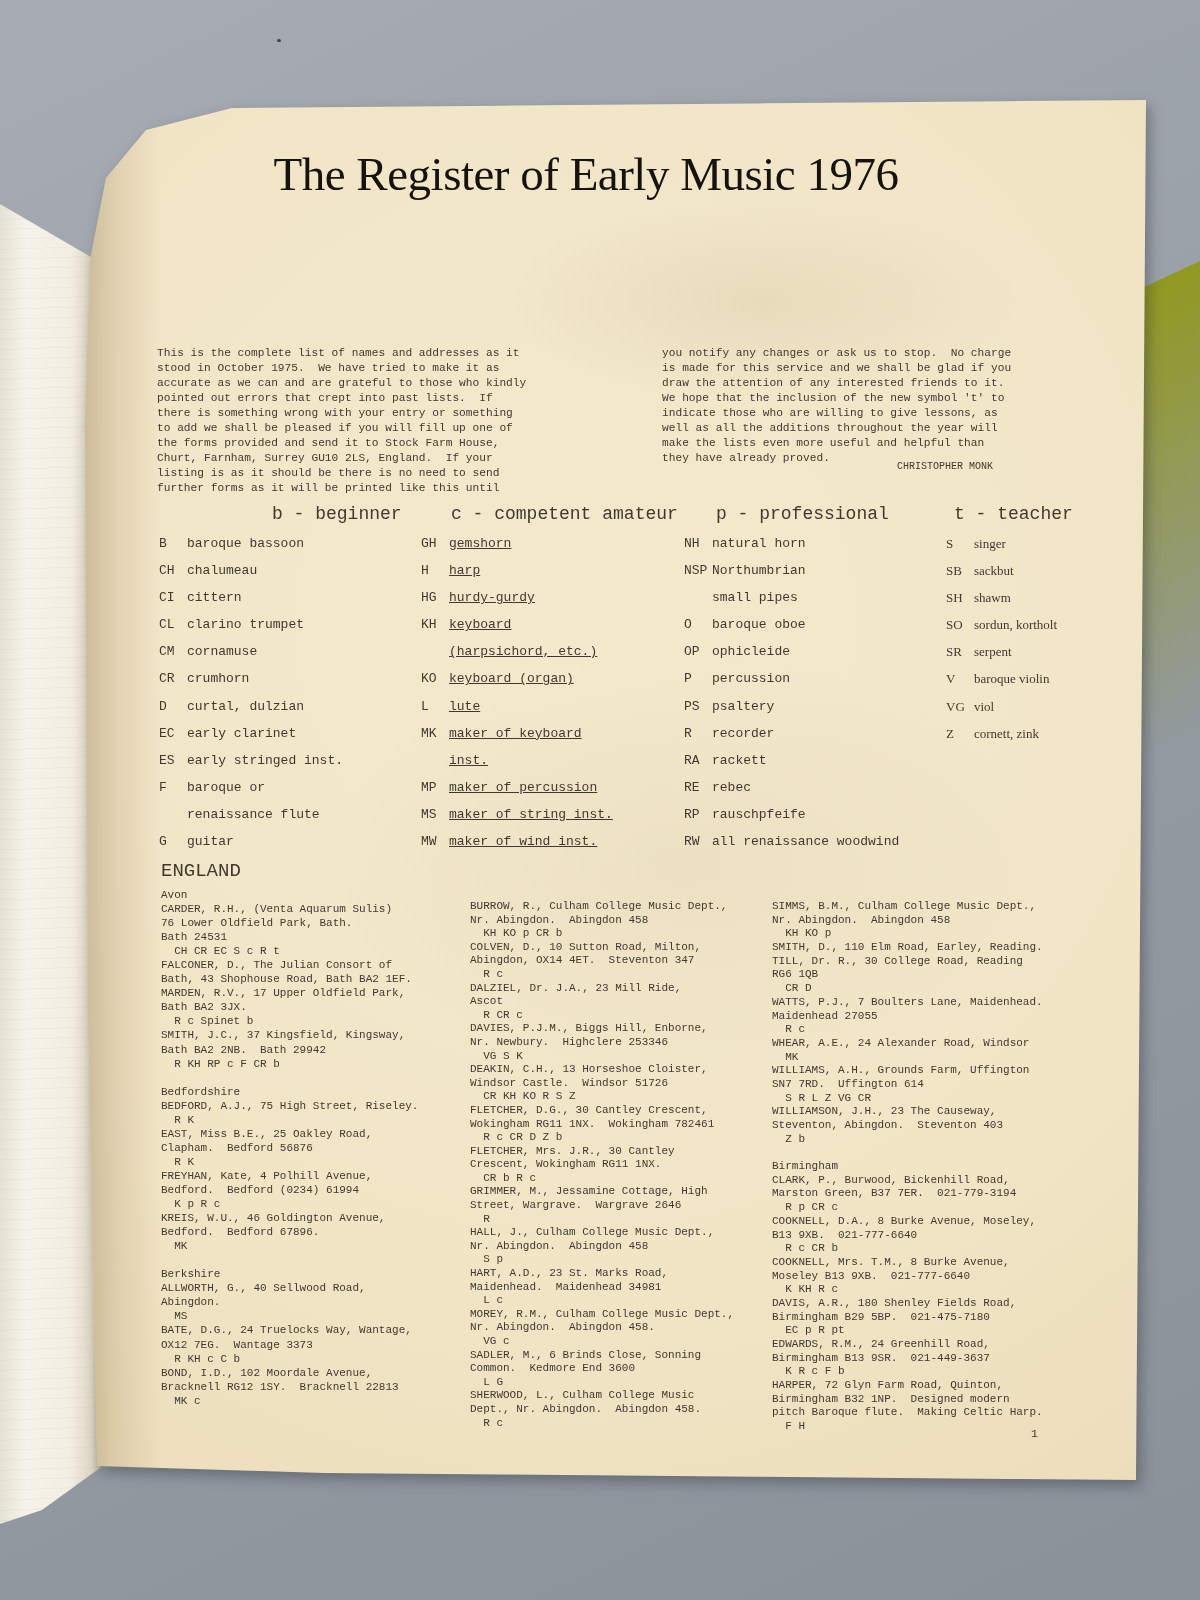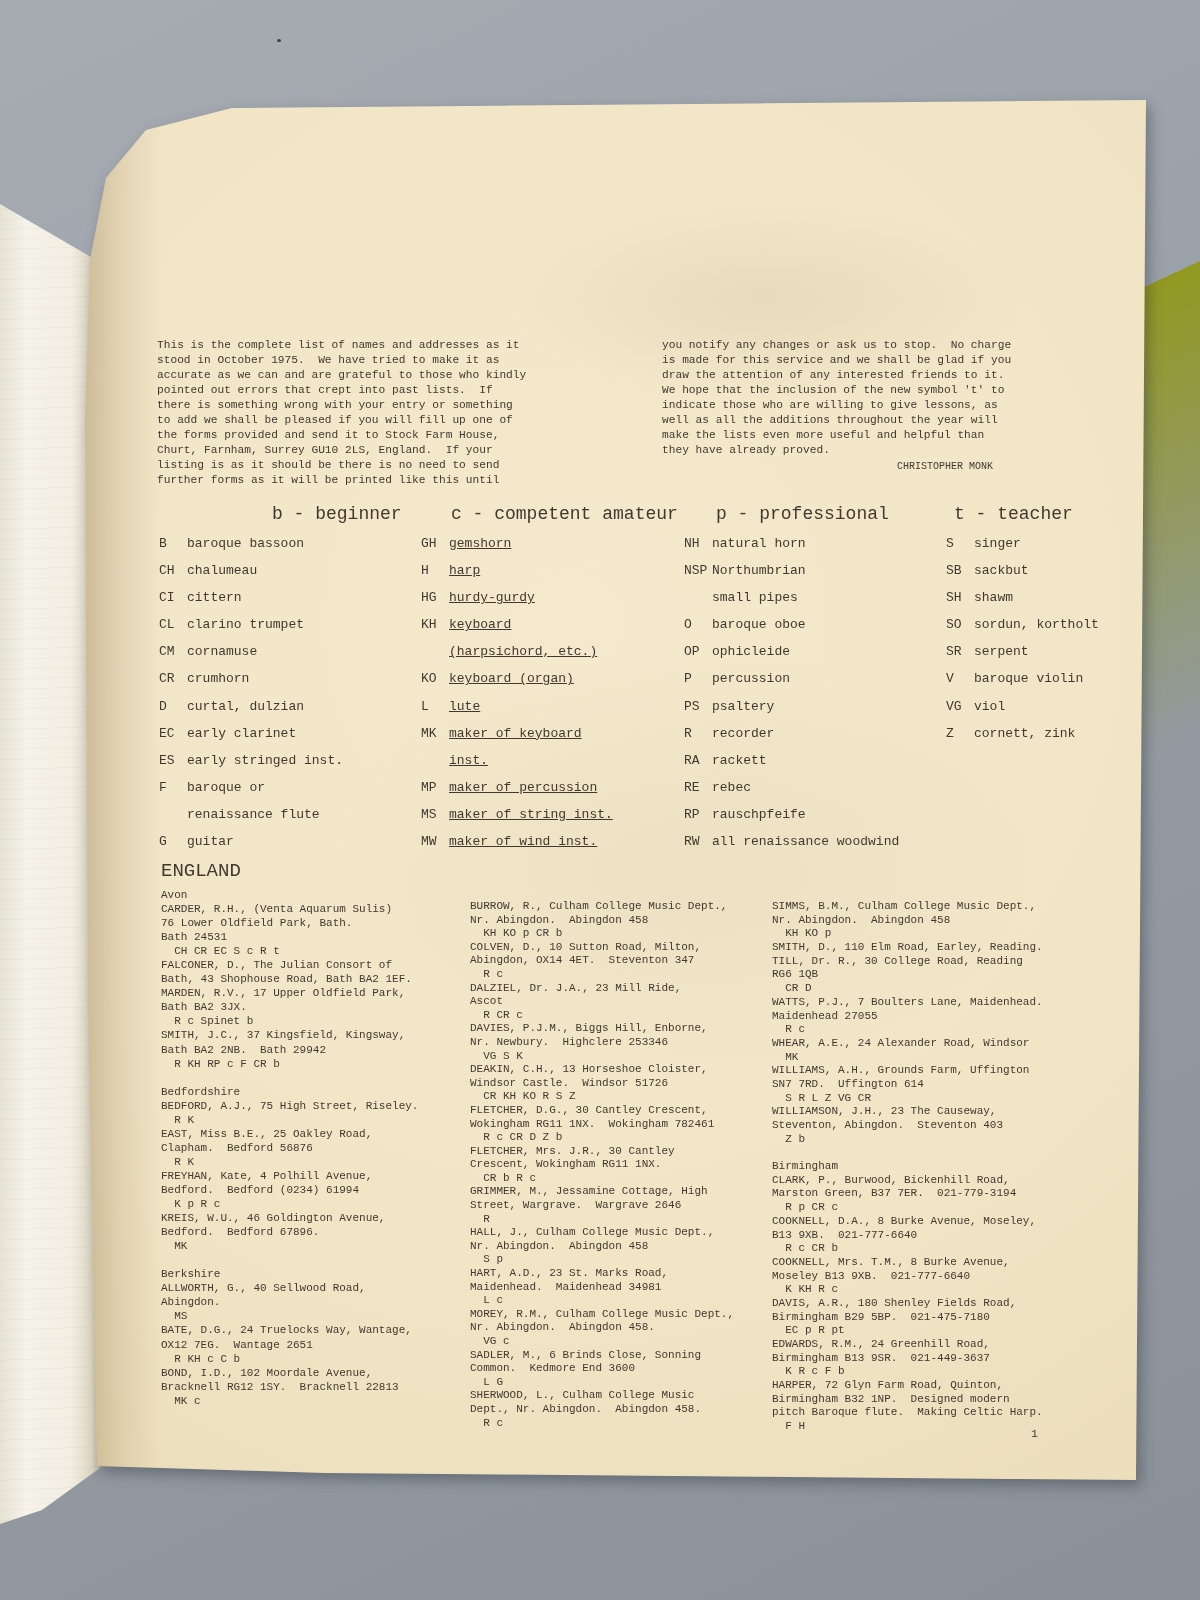--- a/index.html
+++ b/index.html
@@ -25,30 +25,30 @@
     background:radial-gradient(ellipse at center,rgba(135,115,75,.10),rgba(135,115,75,0) 70%);}
   .ghost.g2{left:250px;top:560px;width:700px;height:420px;
     background:radial-gradient(ellipse at center,rgba(135,115,75,.06),rgba(135,115,75,0) 72%);}
   .speck{position:absolute;left:277px;top:39px;width:4px;height:3px;border-radius:50%;background:#3c3f44;}
 
   
   .content{position:absolute;inset:0;color:#403930;}
   .title{position:absolute;left:0;top:147px;width:1172px;text-align:center;
     font-family:"Liberation Serif","DejaVu Serif",serif;font-size:47px;font-weight:500;
     color:#16130e;letter-spacing:-0.5px;white-space:nowrap;}
-  .intro{position:absolute;font-size:11.2px;}
+  .intro{position:absolute;font-size:11.2px;margin-top:8px;}
   .intro .tline{height:15.05px;line-height:15.05px;white-space:pre;}
   .intro-left{left:157px;top:338px;}
   .intro-right{left:662px;top:338px;}
   .signature{position:absolute;left:897px;top:461px;font-size:10px;white-space:pre;}
 
   .legend-header{position:absolute;top:504px;font-size:18px;white-space:pre;}
   .lh1{left:272px;} .lh2{left:451px;} .lh3{left:716px;text-align:right;} .lh4{left:954px;}
   .legend-rows{position:absolute;top:530px;font-size:13px;}
-  .lr1{left:159px;} .lr2{left:421px;text-decoration:underline;} .lr3{left:684px;} .lr4{left:946px;}
+  .lr1{left:159px;} .lr2{left:421px;text-decoration:underline;} .lr3{left:684px;} .lr4{left:946px;font-family:Liberation Serif, serif;}
   .lrow{height:27.1px;line-height:27.1px;white-space:pre;}
   .lcode{display:inline-block;width:28px;white-space:pre;}
   .llabel{white-space:pre;}
 
   .country{position:absolute;left:161px;top:860px;font-size:19px;white-space:pre;}
   .dir{position:absolute;font-size:11px;}
   .dir .tline{height:var(--lh);line-height:var(--lh);white-space:pre;}
   .dir-a{left:161px;top:888px;--lh:14.05px;}
   .dir-b{left:470px;top:900px;--lh:13.6px;}
   .dir-c{left:772px;top:900px;--lh:13.7px;}
@@ -68,20 +68,21 @@
       <div class="crease"></div>
       <div class="ghost g1"></div>
       <div class="ghost g2"></div>
     </div>
   </div>
 
   <div class="speck"></div>
 
   <div class="content">
 
+    <div class="title">The Register of Early Music 1976</div>
 
     <div class="intro intro-left">
         <div class="tline">This is the complete list of names and addresses as it</div>
         <div class="tline">stood in October 1975.  We have tried to make it as</div>
         <div class="tline">accurate as we can and are grateful to those who kindly</div>
         <div class="tline">pointed out errors that crept into past lists.  If</div>
         <div class="tline">there is something wrong with your entry or something</div>
         <div class="tline">to add we shall be pleased if you will fill up one of</div>
         <div class="tline">the forms provided and send it to Stock Farm House,</div>
         <div class="tline">Churt, Farnham, Surrey GU10 2LS, England.  If your</div>
@@ -186,21 +187,21 @@
         <div class="tline">  K p R c</div>
         <div class="tline">KREIS, W.U., 46 Goldington Avenue,</div>
         <div class="tline">Bedford.  Bedford 67896.</div>
         <div class="tline">  MK</div>
         <div class="tline">&nbsp;</div>
         <div class="tline">Berkshire</div>
         <div class="tline">ALLWORTH, G., 40 Sellwood Road,</div>
         <div class="tline">Abingdon.</div>
         <div class="tline">  MS</div>
         <div class="tline">BATE, D.G., 24 Truelocks Way, Wantage,</div>
-        <div class="tline">OX12 7EG.  Wantage 2651</div>
+        <div class="tline">OX12 7EG.  Wantage 3373</div>
         <div class="tline">  R KH c C b</div>
         <div class="tline">BOND, I.D., 102 Moordale Avenue,</div>
         <div class="tline">Bracknell RG12 1SY.  Bracknell 22813</div>
         <div class="tline">  MK c</div>
       </div>
     <div class="dir dir-b">
         <div class="tline">BURROW, R., Culham College Music Dept.,</div>
         <div class="tline">Nr. Abingdon.  Abingdon 458</div>
         <div class="tline">  KH KO p CR b</div>
         <div class="tline">COLVEN, D., 10 Sutton Road, Milton,</div>

